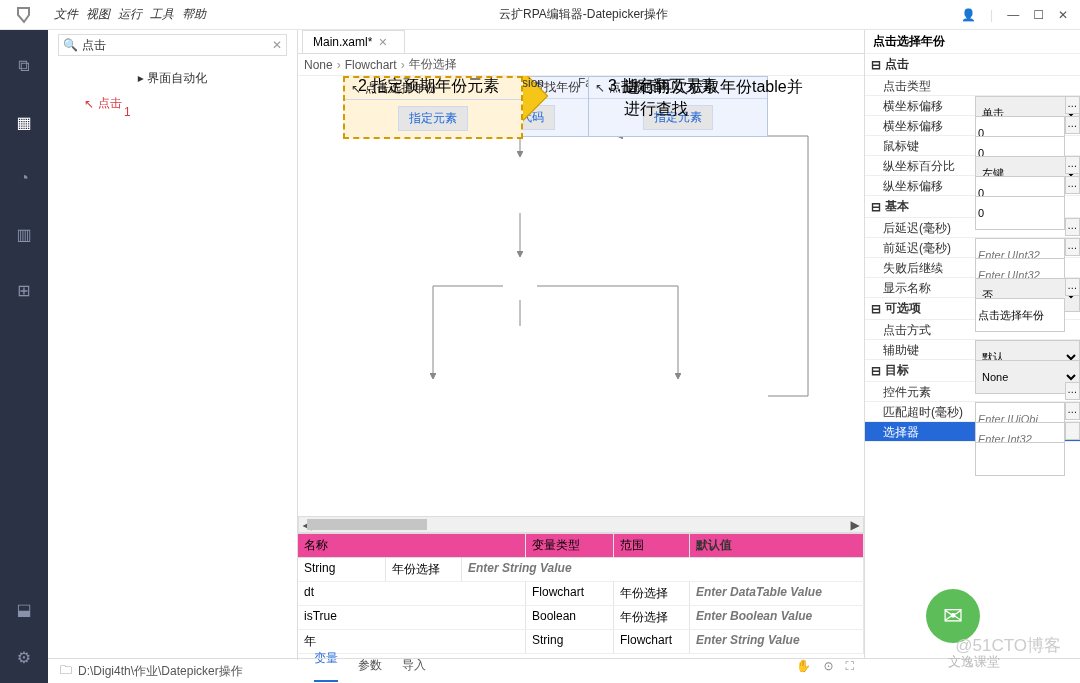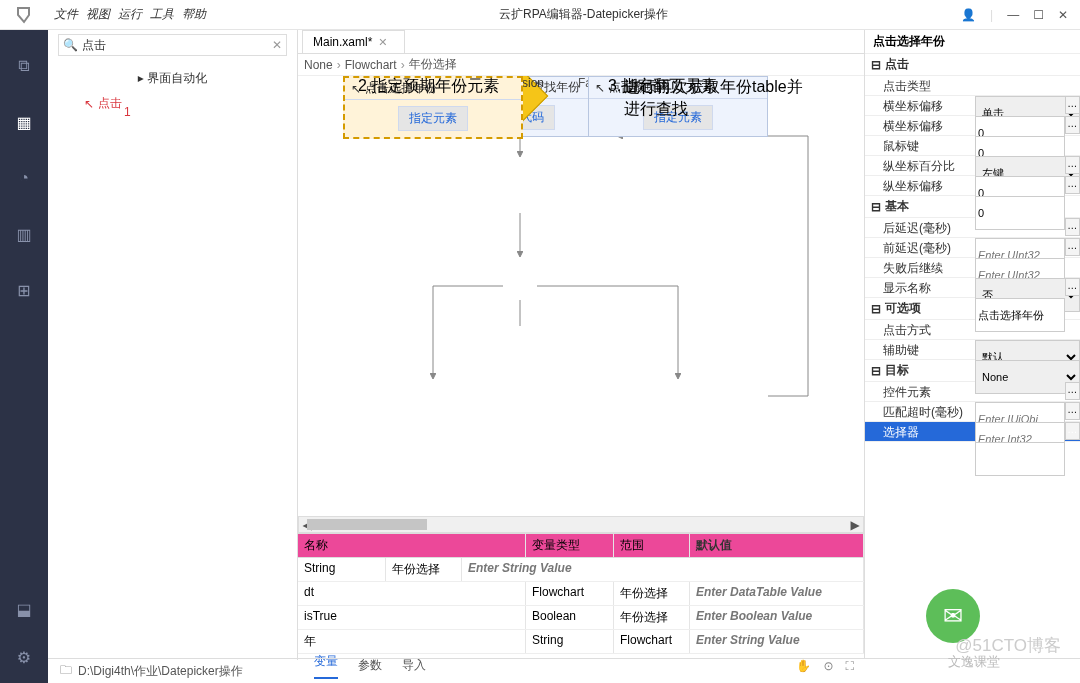--- a/index.html
+++ b/index.html
@@ -43,21 +43,21 @@
 .hscroll .arr{width:16px;text-align:center;color:#555;}
 .vars-table{height:120px;overflow:hidden;border-top:1px solid #ddd;}
 .vth{display:flex;background:#ec4899;border-bottom:1px solid #ddd;}
 .vth>div,.vtr>div{padding:3px 6px;border-right:1px solid #e5e5e5;}
 .c1{width:228px;}
 .c2{width:88px;}
 .c3{width:76px;}
 .c4{flex:1;font-style:italic;color:#777;font-weight:bold;}
 .vtr{display:flex;border-bottom:1px solid #eee;}
 .bottom-tabs{height:24px;display:flex;align-items:center;gap:20px;padding-left:16px;color:#555;background:#fff;border-top:1px solid #eee;}
-.bottom-tabs .on{color:#2569d9;border-bottom:2px solid #2569d9;padding-bottom:7px;}
+.bottom-tabs .on{color:#2569d9;border-bottom:2px solid #2569d9;padding-bottom:13px;}
 .bottom-icons2{position:absolute;right:10px;display:flex;gap:12px;color:#888;}
 .props{position:absolute;left:864px;top:30px;width:216px;height:628px;border-left:1px solid #ddd;}
 .props-head{height:24px;display:flex;align-items:center;padding:0 8px;font-weight:bold;border-bottom:1px solid #eee;}
 .prop-group{padding:2px 6px;font-weight:bold;color:#333;border-bottom:1px solid #eee;display:flex;align-items:center;gap:4px;}
 .prop-row{display:flex;border-bottom:1px solid #eee;height:20px;}
 .prop-row.sel{background:#2569d9;color:#fff;}
 .prop-row .lbl{width:110px;padding:2px 6px 2px 18px;color:#333;}
 .prop-row.sel .lbl{color:#fff;}
 .prop-row .val{flex:1;display:flex;}
 .prop-row .val input,.prop-row .val select{width:100%;border:1px solid #ccc;height:34px;font-size:11px;padding:0 2px;margin-top:20px;}

